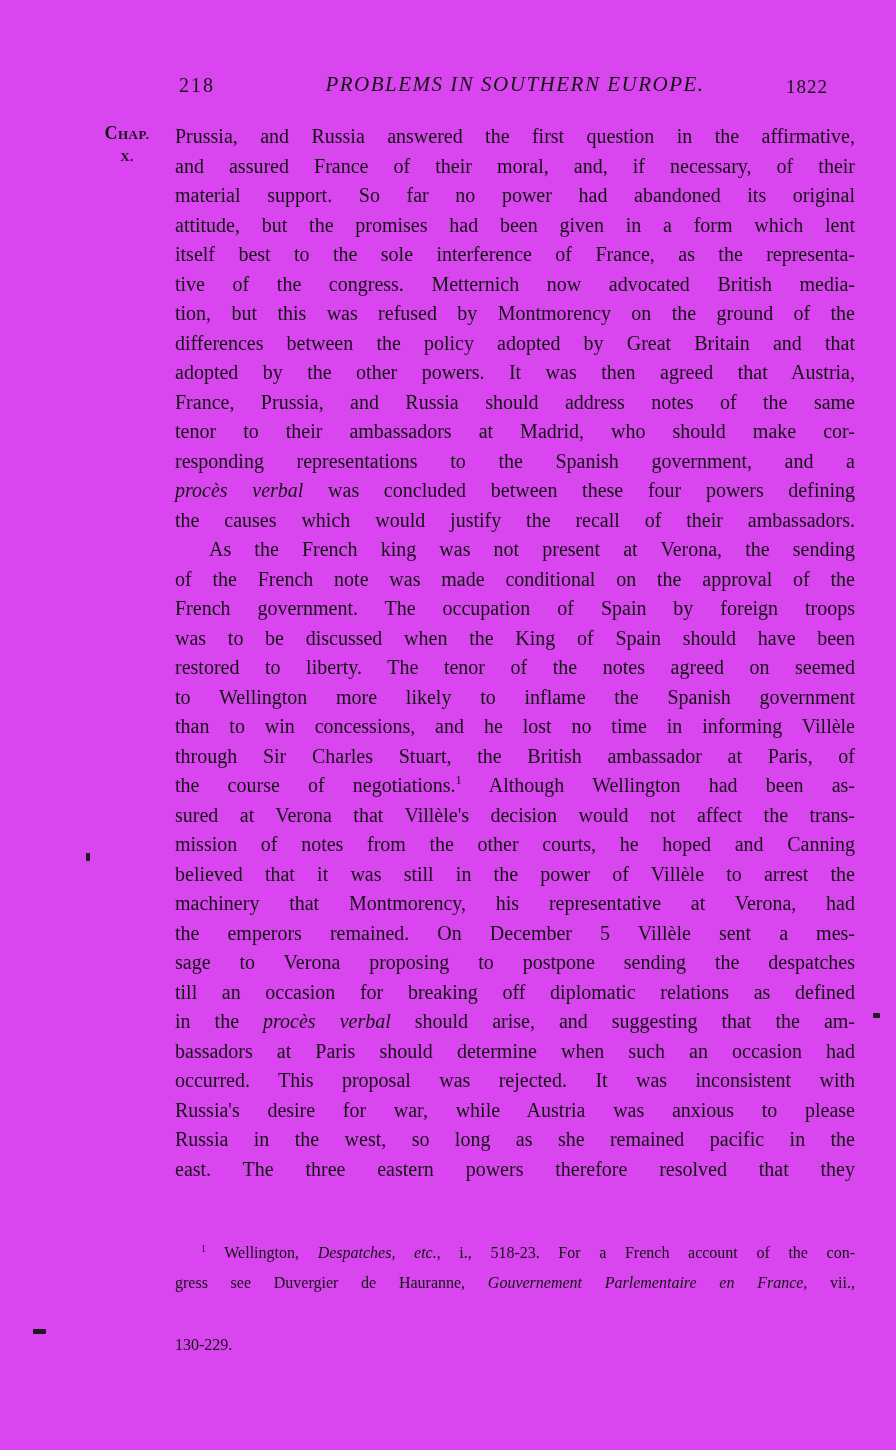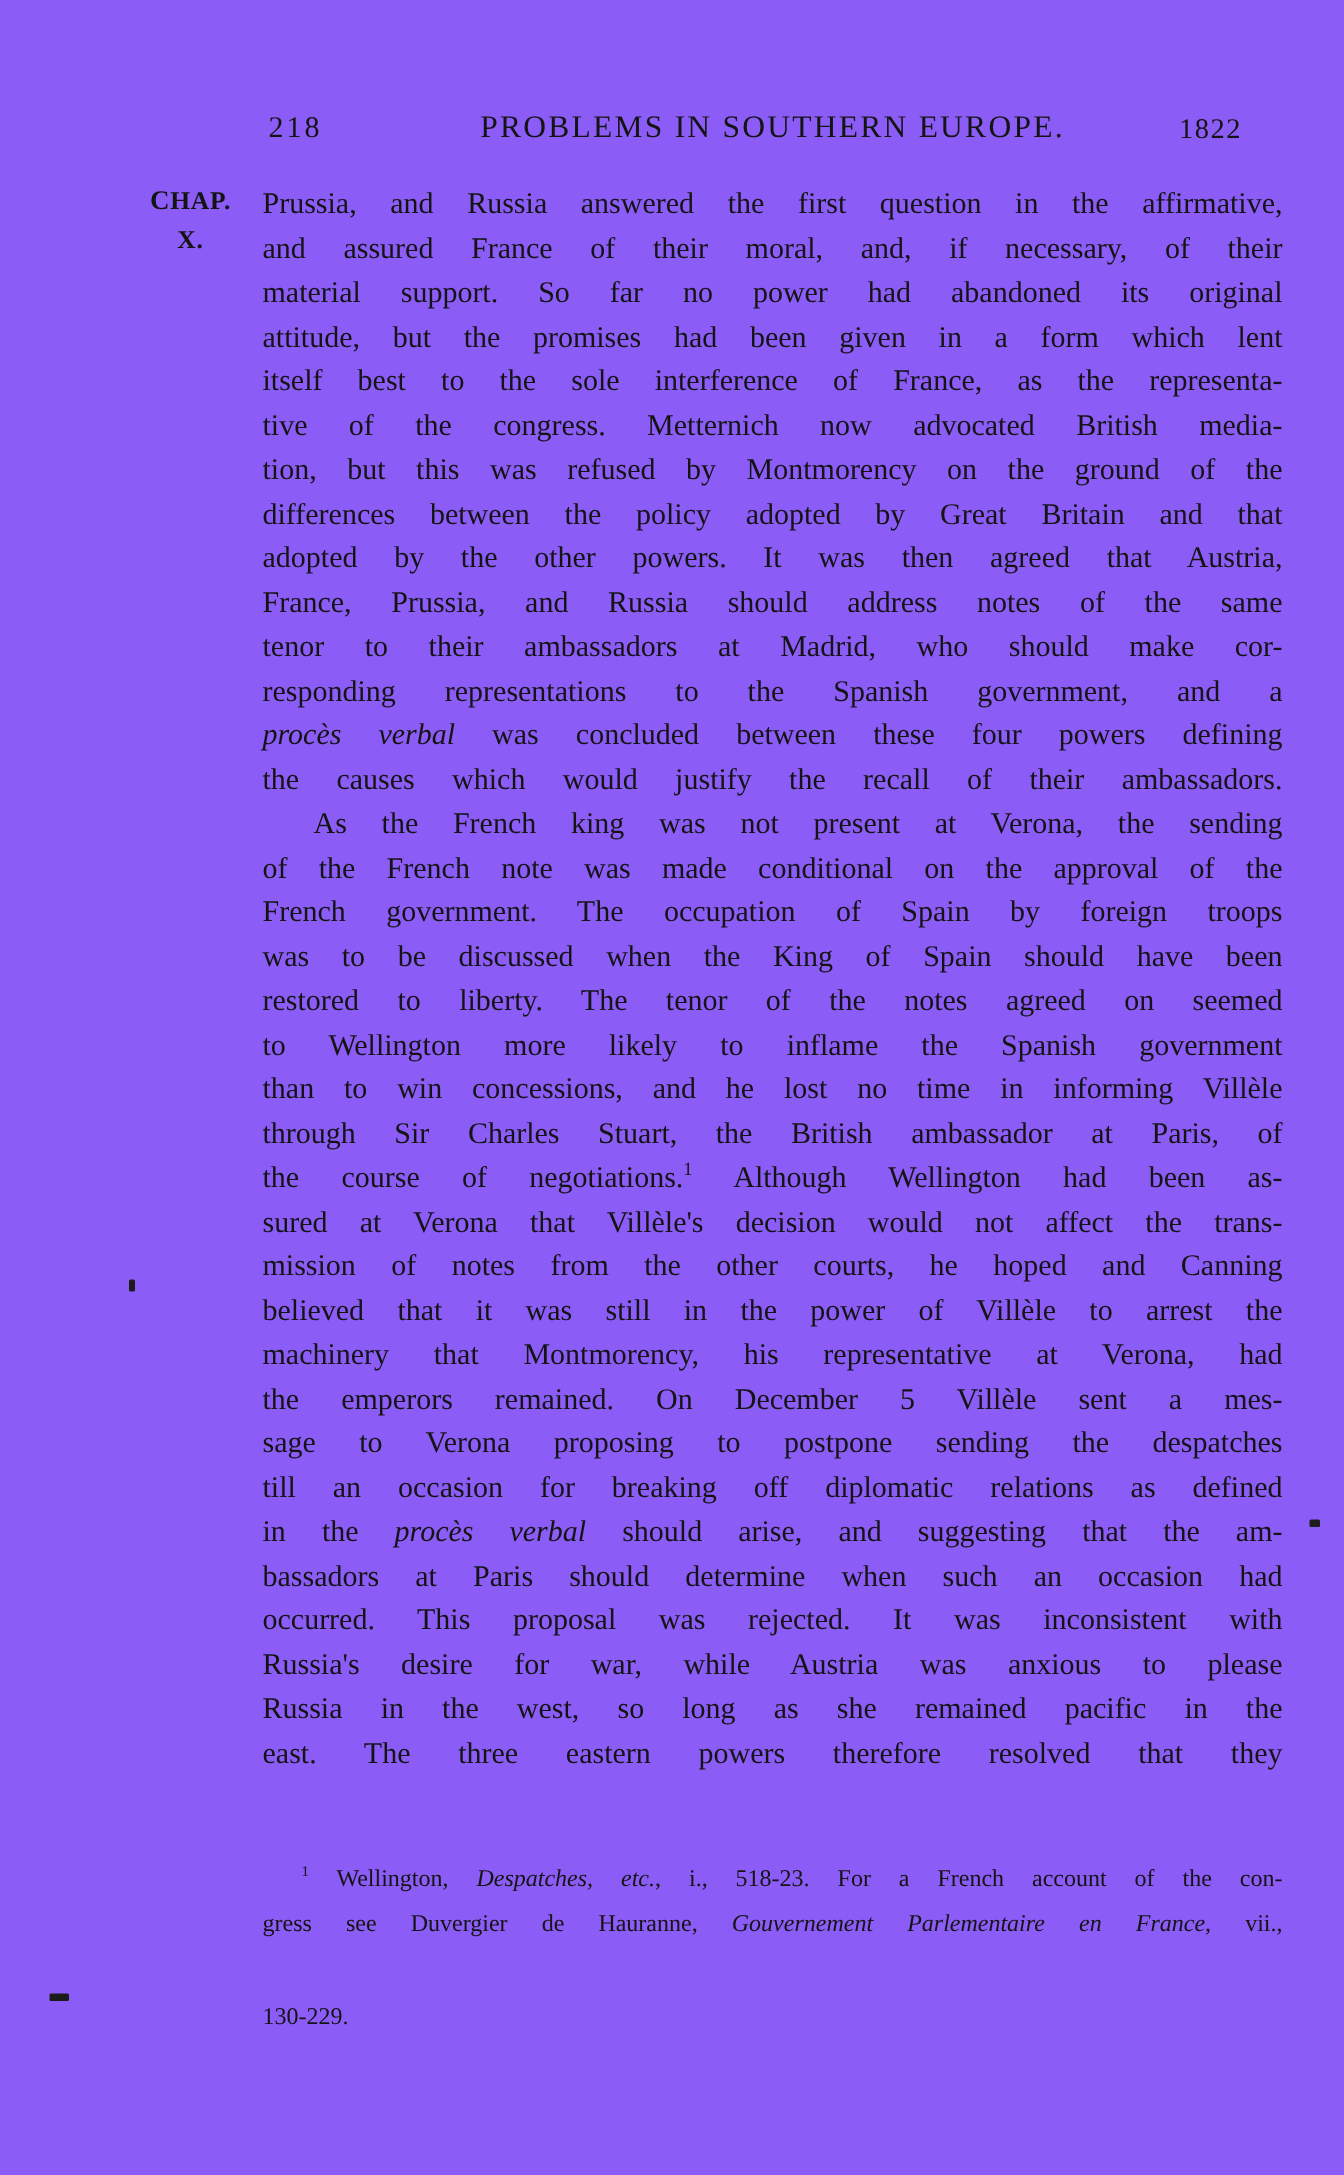--- a/index.html
+++ b/index.html
@@ -1,55 +1,56 @@
 <!DOCTYPE html>
 <html><head>
 <meta charset="utf-8">
 <style>
   html, body { margin: 0; padding: 0; background: #e8e8e8; }
   .page {
     position: relative;
     width: 896px;
     height: 1450px;
-    background: #8b5cf6;
+    background: #d946ef;
     font-family: "Liberation Serif", serif;
     color: #141414;
     overflow: hidden;
     margin: 0 auto;
   }
   
   .pagenum {
     position: absolute;
     left: 179px; top: 74px;
     font-size: 20px;
     letter-spacing: 2px;
   }
   .running-title {
     position: absolute;
     left: 175px; top: 72px;
     width: 680px;
     text-align: center;
+    font-style: italic;
     font-size: 21px;
     letter-spacing: 1.5px;
     white-space: nowrap;
   }
   .year {
     position: absolute;
     left: 786px; top: 76px;
     font-size: 19px;
     letter-spacing: 1px;
   }
   
   .chap {
     position: absolute;
     left: 90px; top: 120px;
     width: 74px;
     text-align: center;
     font-weight: bold;
-    font-size: 17px;
+    font-size: 13px;
     line-height: 1.5;
     letter-spacing: 0.5px;
   }
   .chap-word::first-letter { font-size: 18px; }
   
   .body-text {
     position: absolute;
     left: 175px; top: 122px;
     width: 680px;
     font-size: 20px;

